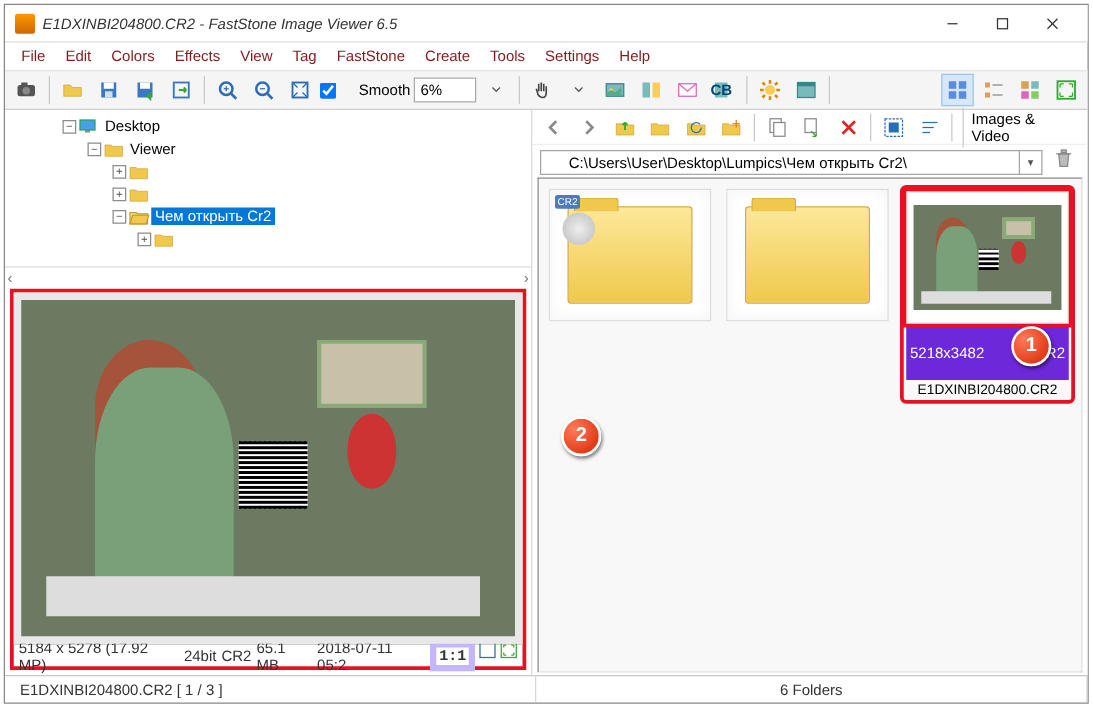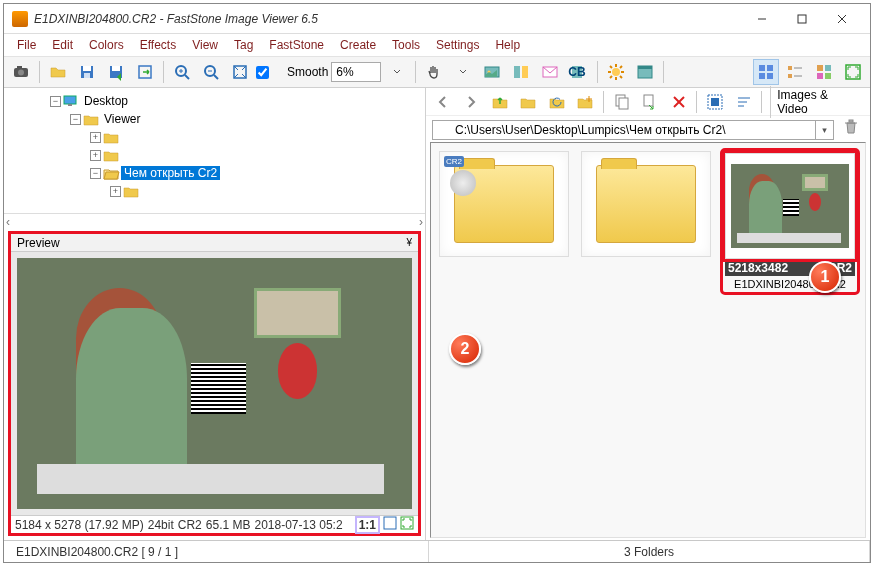--- a/index.html
+++ b/index.html
@@ -40,21 +40,21 @@
 .addr-folder-ico { position:absolute; left:3px; top:2px; width:16px; height:14px; }
 .addr-dd { width: 18px; height:20px; border:1px solid #a6a6a6; border-left:none; display:flex; align-items:center; justify-content:center; font-size:9px; color:#555;}
 .thumbs { flex:1; background:#f8f8f8; border:1px inset #e0e0e0; margin:0 4px 2px 4px; padding:8px; display:flex; gap:12px; align-items:flex-start; position:relative; }
 .thumb { width: 130px; text-align: center; }
 .thumb-box { width: 130px; height: 106px; background:#fff; border:1px solid #ddd; display:flex; align-items:center; justify-content:center; position:relative; }
 .thumb-box.folder { box-shadow: inset 0 0 12px rgba(0,0,0,.05); }
 .folder-shape { width: 100px; height: 78px; background: linear-gradient(#fde89a,#f0c94c); border:1px solid #d5a73d; border-radius: 3px; position:relative; }
 .folder-shape::before { content:""; position:absolute; top:-8px; left:4px; width:34px; height:10px; background:#f0c94c; border:1px solid #d5a73d; border-bottom:none; border-radius:3px 3px 0 0; }
 .thumb.selected .thumb-box { outline: 3px solid #e81123; }
 .thumb.selected { outline: 3px solid #e81123; padding: 2px; border-radius: 2px; width: 134px; }
-.thumb-meta { background:#404040; color:#fff; font-size:10px; display:flex; justify-content:space-between; padding:1px 3px; margin-top:1px;font-weight:bold;}
+.thumb-meta { background:#6d28d9; color:#fff; font-size:10px; display:flex; justify-content:space-between; padding:15px 3px; margin-top:1px;}
 .thumb-name { font-size: 11px; margin-top: 2px; word-break: break-all; }
 .statusbar { height: 22px; border-top: 1px solid #c8c8c8; display: flex; align-items: center; font-size: 11px; color:#333; }
 .statusbar .cell { border-right: 1px solid #d6d6d6; padding: 0 12px; height: 100%; display:flex; align-items:center; }
 .annot { position:absolute; width:32px; height:32px; border-radius:50%; background: radial-gradient(circle at 30% 30%, #ff7a59, #d62400); border:2px solid #fff; box-shadow: 1px 2px 3px rgba(0,0,0,.5); display:flex; align-items:center; justify-content:center; color:#fff; font-weight:bold; font-size:16px; z-index:50;}
 svg { overflow: visible; }
 .ico { width: 18px; height: 18px; }
 .folder-ico { fill:#f0c94c; stroke:#c89a2e; stroke-width:.5; }
 .mini-img { width:118px; height:84px; background:#5a6a52; display:flex; }
 .mini-img .scene { flex:1; position:relative; }
 .prev-scene { position:absolute; inset:6px 6px 6px 6px; background:#6b7a60; }
@@ -317,42 +317,38 @@
               <path class="folder-ico" d="M1 4h5l1 1h8v8H1z"></path>
             </svg>
         </div>
       </div>
       <div class="tree-scroll">
           <span>‹</span>
           <span>›</span>
         </div>
 
       <div class="preview-wrap">
-        <div class="preview-header">
-          <span>Preview</span>
-          <span style="font-size:10px;">¥</span>
-        </div>
         <div class="preview-img">
           <div class="prev-scene">
             <div class="prev-frame"></div>
             <div class="prev-hair"></div>
             <div class="prev-person"></div>
             <div class="prev-qr"></div>
             <div class="prev-flowers"></div>
             <div class="prev-table"></div>
           </div>
         </div>
         <div class="preview-status">
           <span>5184 x 5278 (17.92 MP)</span>
           <span>24bit</span>
           <span>CR2</span>
           <span>65.1 MB</span>
-          <span>2018-07-13 05:2</span>
+          <span>2018-07-11 05:2</span>
           <div class="ps-right">
-            <span style="border:2px solid #c4b5fd;padding:0 2px;font-weight:bold;">1:1</span>
+            <span style="border:5px solid #c4b5fd;padding:0 2px;font-weight:bold;font-family:Liberation Mono, monospace;">1:1</span>
             <span><svg width="14" height="14">
                   <rect x="1" y="1" width="12" height="12" fill="none" stroke="#2a6db5"></rect>
                 </svg></span>
             <span><svg width="14" height="14">
                   <rect x="1" y="1" width="12" height="12" fill="none" stroke="#3a3"></rect>
                   <path d="M3 3h2M3 3v2M11 3h-2M11 3v2M3 11h2M3 11v-2M11 11h-2M11 11v-2" stroke="#3a3"></path>
                 </svg></span>
           </div>
         </div>
       </div>
@@ -486,17 +482,17 @@
           <div class="thumb-name">E1DXINBI204800.CR2</div>
         </div>
 
         <div class="annot" style="right:24px; top:118px;">1</div>
         <div class="annot" style="left:18px; top:190px;">2</div>
       </div>
     </div>
   </div>
 
   <div class="statusbar">
-    <div class="cell" style="width:425px;">E1DXINBI204800.CR2 [ 9 / 1 ]</div>
-    <div class="cell" style="flex:1; justify-content:center;">3 Folders</div>
+    <div class="cell" style="width:425px;">E1DXINBI204800.CR2 [ 1 / 3 ]</div>
+    <div class="cell" style="flex:1; justify-content:center;">6 Folders</div>
   </div>
 
 </div>
 
 </body></html>

